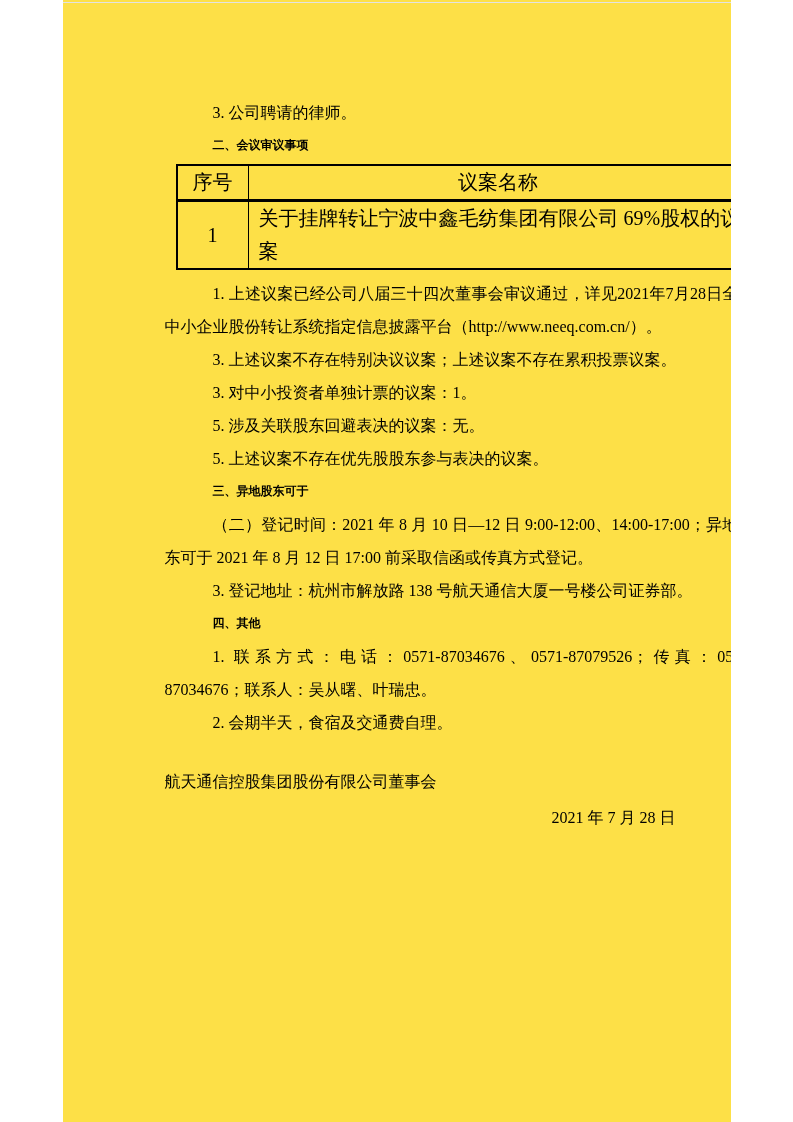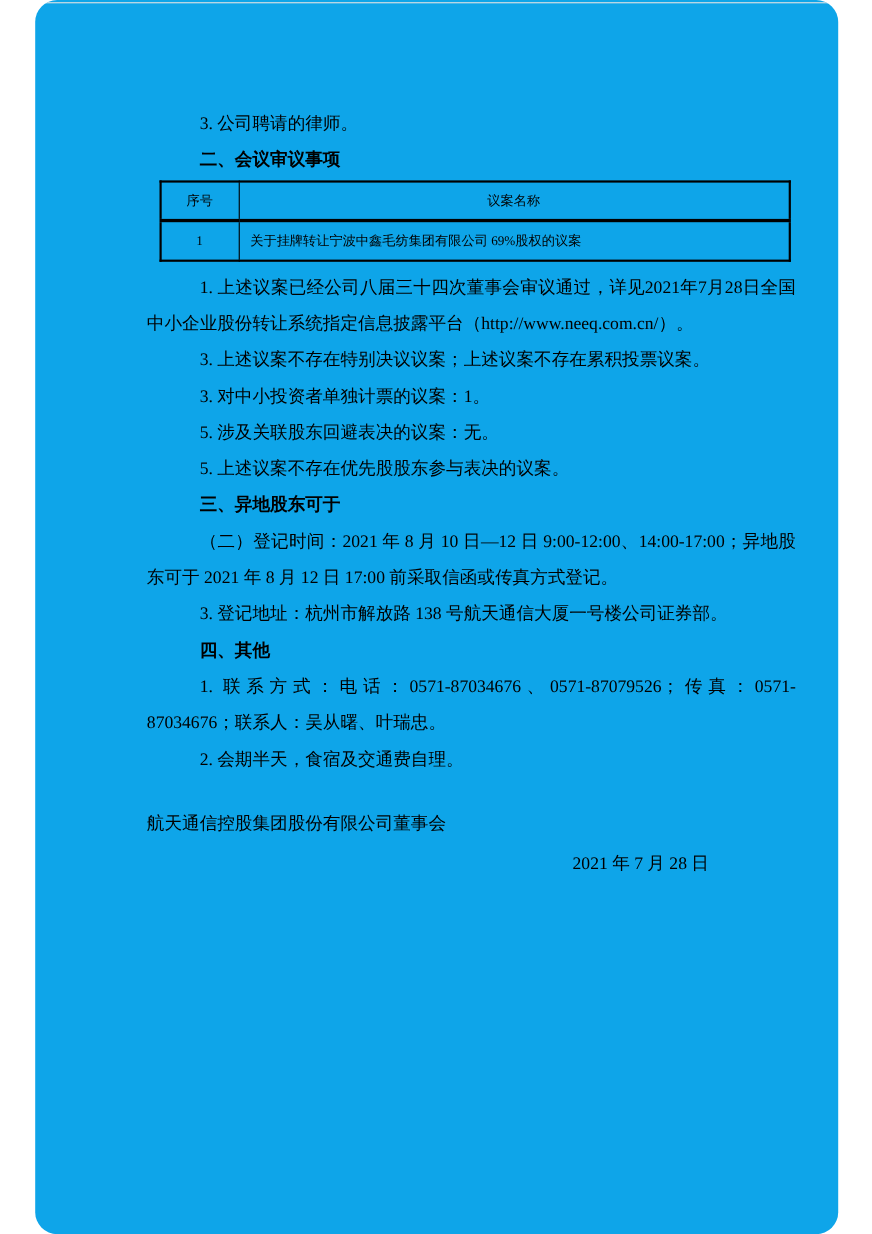--- a/index.html
+++ b/index.html
@@ -1,52 +1,51 @@
 <!DOCTYPE html>
 <html lang="zh"><head>
 <meta charset="utf-8">
 <style>
   html,body{margin:0;padding:0;background:#ffffff;}
   .page{
     position:relative;
-    width:730px;height:1122px;
+    width:668px;height:1122px;
     margin:0 auto;
-    background:#0ea5e9;
+    background:#fde047;
     color:#000;
     font-family:"Liberation Serif","DejaVu Serif",serif;
     overflow:hidden;
-    border-radius:20px;
   }
   .top-edge{
     position:absolute;top:2px;left:0;width:793px;height:0;
     border-top:1px solid #e3e3e3;
   }
   .content{
     position:absolute;
     left:102px;top:96px;width:590px;
     font-size:16px;line-height:33px;
     text-align:justify;
   }
   p.para{margin:0;text-indent:48px;}
   .heading{
     margin:0;
     font-family:Liberation Sans, sans-serif;
-    font-weight:bold;font-size:16px;line-height:33px;
+    font-weight:bold;font-size:12px;line-height:33px;
     text-indent:48px;
   }
   table.proposal{
     border-collapse:collapse;
     table-layout:fixed;
     width:574px;
     margin:2px 0 7px 11px;
     text-align:center;
   }
   table.proposal th,table.proposal td{
     font-weight:normal;
-    font-size:12px;
+    font-size:20px;
     padding:0;
     border:0;
   }
   table.proposal{border:2px solid #000;}
   table.proposal th{
     height:30px;
     border-bottom:3px solid #000;
   }
   table.proposal td{height:34px;}
   table.proposal .col-seq{width:70px;border-right:1px solid #000;}

